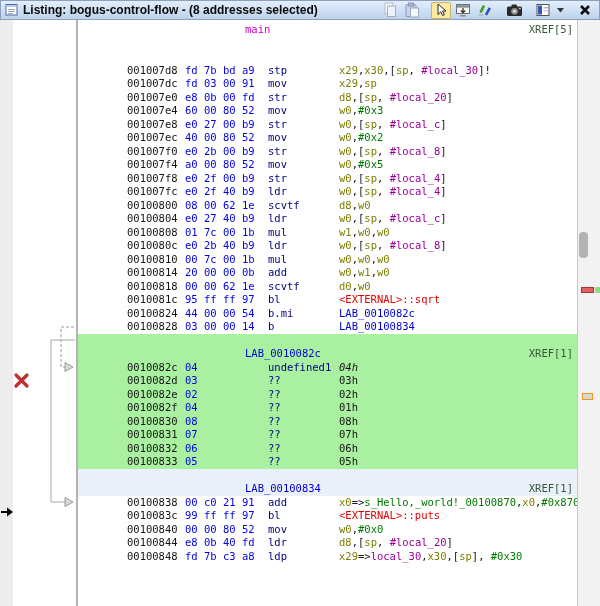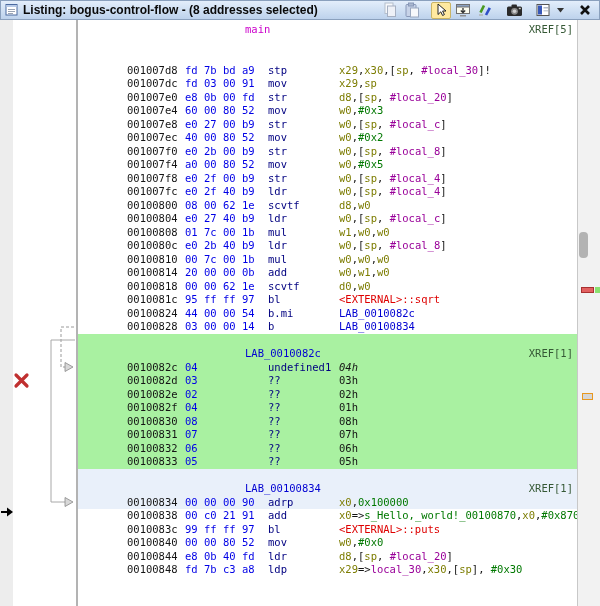--- a/index.html
+++ b/index.html
@@ -166,21 +166,20 @@
         <div class="row bg-g"><span class="c-addr">0010082c</span><span class="c-bytes">04</span><span class="c-mnem">undefined1</span><span class="c-ops"><span class="tk-p" style="position: static; font-style: italic;">04h</span></span></div>
         <div class="row bg-g"><span class="c-addr">0010082d</span><span class="c-bytes">03</span><span class="c-mnem">??</span><span class="c-ops"><span class="tk-p" style="position: static;">03h</span></span></div>
         <div class="row bg-g"><span class="c-addr">0010082e</span><span class="c-bytes">02</span><span class="c-mnem">??</span><span class="c-ops"><span class="tk-p" style="position: static;">02h</span></span></div>
         <div class="row bg-g"><span class="c-addr">0010082f</span><span class="c-bytes">04</span><span class="c-mnem">??</span><span class="c-ops"><span class="tk-p" style="position: static;">01h</span></span></div>
         <div class="row bg-g"><span class="c-addr">00100830</span><span class="c-bytes">08</span><span class="c-mnem">??</span><span class="c-ops"><span class="tk-p" style="position: static;">08h</span></span></div>
         <div class="row bg-g"><span class="c-addr">00100831</span><span class="c-bytes">07</span><span class="c-mnem">??</span><span class="c-ops"><span class="tk-p" style="position: static;">07h</span></span></div>
         <div class="row bg-g"><span class="c-addr">00100832</span><span class="c-bytes">06</span><span class="c-mnem">??</span><span class="c-ops"><span class="tk-p" style="position: static;">06h</span></span></div>
         <div class="row bg-g"><span class="c-addr">00100833</span><span class="c-bytes">05</span><span class="c-mnem">??</span><span class="c-ops"><span class="tk-p" style="position: static;">05h</span></span></div>
         <div class="row bg-b"></div>
         <div class="row bg-b"><span class="c-lab f-lab">LAB_00100834</span><span class="c-xref">XREF[1]</span></div>
-        <div class="row bg-b"><span class="c-addr">00100834</span><span class="c-bytes">00 00 00 90</span><span class="c-mnem">adrp</span><span class="c-ops"><span class="tk-r" style="position: static;">x0</span><span class="tk-p" style="position: static;">,</span><span class="tk-n" style="position: static;">0x100000</span></span></div>
         <div class="row"><span class="c-addr">00100838</span><span class="c-bytes">00 c0 21 91</span><span class="c-mnem">add</span><span class="c-ops"><span class="tk-r" style="position: static;">x0</span><span class="tk-p" style="position: static;">=&gt;</span><span class="tk-s" style="position: static;">s_Hello,_world!_00100870</span><span class="tk-p" style="position: static;">,</span><span class="tk-r" style="position: static;">x0</span><span class="tk-p" style="position: static;">,</span><span class="tk-n" style="position: static;">#0x870</span></span></div>
         <div class="row"><span class="c-addr">0010083c</span><span class="c-bytes">99 ff ff 97</span><span class="c-mnem">bl</span><span class="c-ops"><span class="tk-e" style="position: static;">&lt;EXTERNAL&gt;::puts</span></span></div>
         <div class="row"><span class="c-addr">00100840</span><span class="c-bytes">00 00 80 52</span><span class="c-mnem">mov</span><span class="c-ops"><span class="tk-r" style="position: static;">w0</span><span class="tk-p" style="position: static;">,</span><span class="tk-n" style="position: static;">#0x0</span></span></div>
         <div class="row"><span class="c-addr">00100844</span><span class="c-bytes">e8 0b 40 fd</span><span class="c-mnem">ldr</span><span class="c-ops"><span class="tk-r" style="position: static;">d8</span><span class="tk-p" style="position: static;">,[</span><span class="tk-r" style="position: static;">sp</span><span class="tk-p" style="position: static;">, </span><span class="tk-v" style="position: static;">#local_20</span><span class="tk-p" style="position: static;">]</span></span></div>
         <div class="row"><span class="c-addr">00100848</span><span class="c-bytes">fd 7b c3 a8</span><span class="c-mnem">ldp</span><span class="c-ops"><span class="tk-r" style="position: static;">x29</span><span class="tk-p" style="position: static;">=&gt;</span><span class="tk-v" style="position: static;">local_30</span><span class="tk-p" style="position: static;">,</span><span class="tk-r" style="position: static;">x30</span><span class="tk-p" style="position: static;">,[</span><span class="tk-r" style="position: static;">sp</span><span class="tk-p" style="position: static;">], </span><span class="tk-n" style="position: static;">#0x30</span></span></div>
       </div>
 
     <svg class="overlay-svg" width="78" height="586">
 
       <g>

